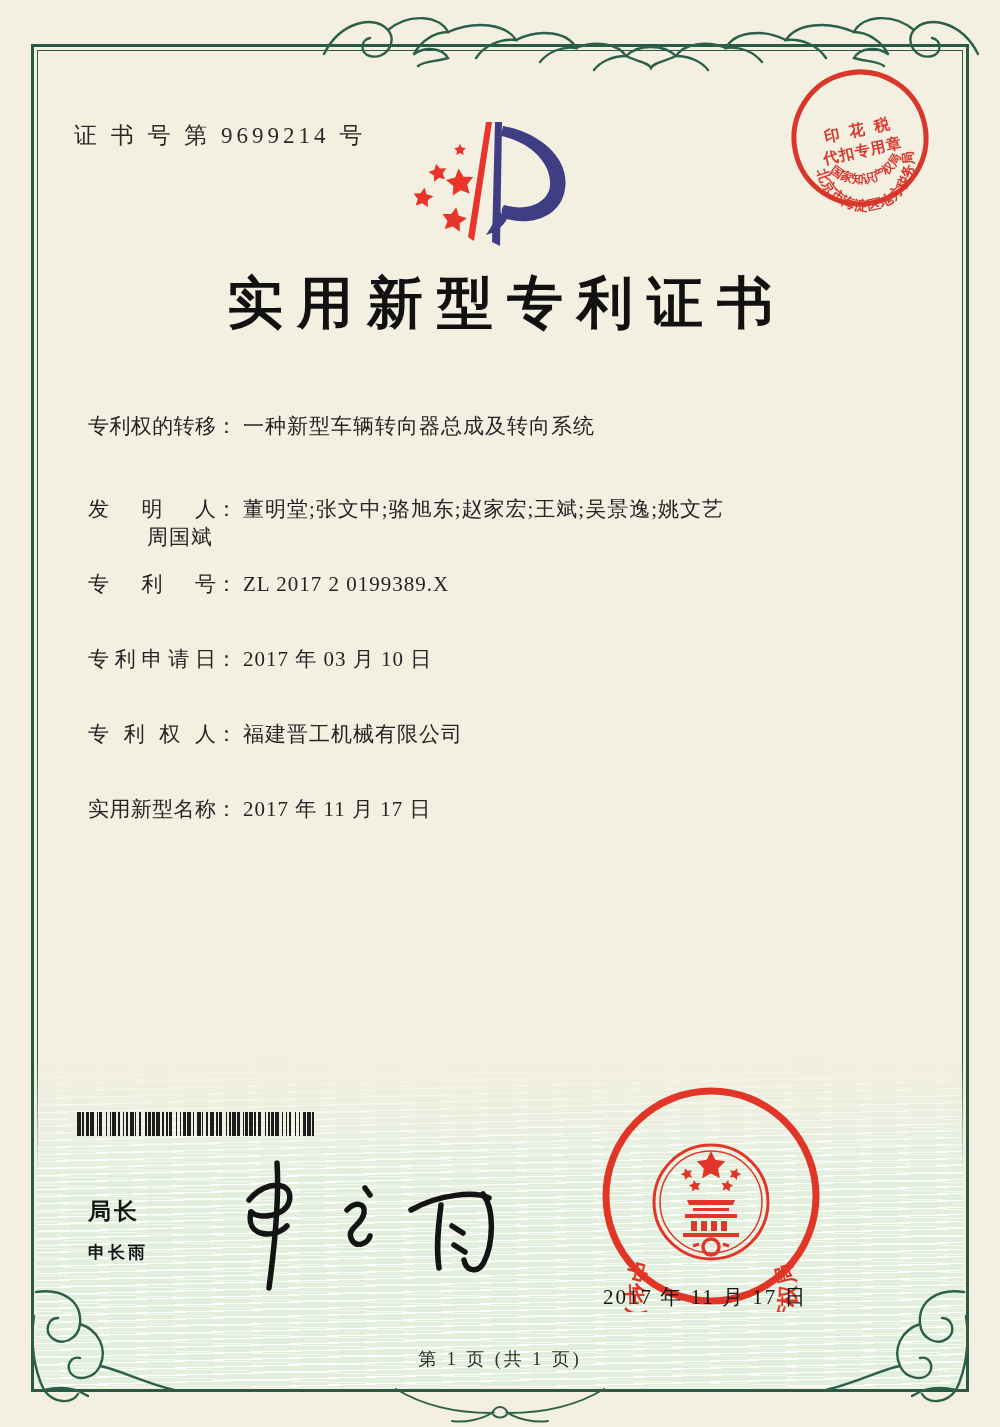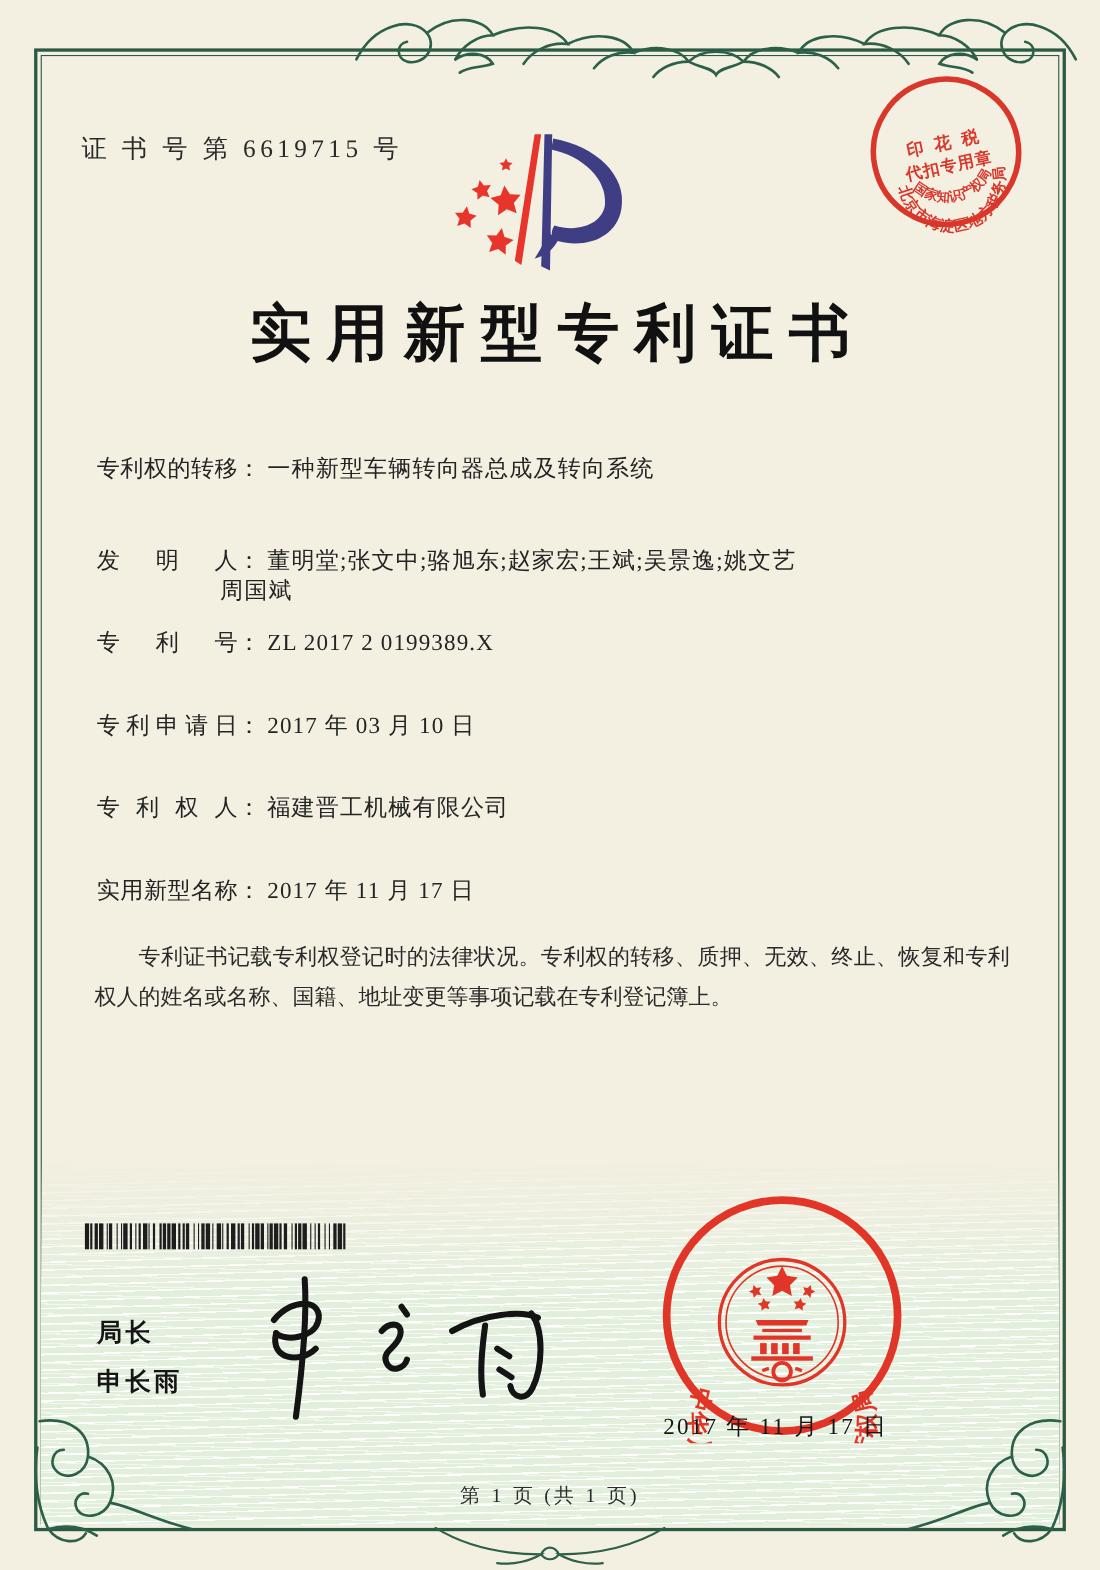--- a/index.html
+++ b/index.html
@@ -36,35 +36,35 @@
   .title{
     position:absolute;left:0;right:0;top:266px;margin:0;
     text-align:center;font-size:56px;font-weight:700;
     letter-spacing:14px;text-indent:14px;color:#111;
   }
   
   .field{position:absolute;left:88px;font-size:21px;color:#242424;white-space:nowrap;}
   .flabel{display:inline-block;width:128px;text-align:justify;text-align-last:justify;vertical-align:bottom;}
   .fcolon{display:inline-block;margin-right:6px;}
   .fvalue{letter-spacing:1px;}
-  .fvalue2{margin-left:112px;letter-spacing:1px;}
+  .fvalue2{margin-left:59px;letter-spacing:1px;}
   
   .body-text{
     position:absolute;left:86px;top:852px;width:832px;
     font-size:20px;line-height:37px;color:#2a2a2a;
   }
   .body-text p{margin:0;text-indent:2em;text-align:justify;}
   
   .barcode{
     position:absolute;left:77px;top:1112px;width:288px;height:24px;
     font-size:0;white-space:nowrap;overflow:hidden;
   }
   
   .director-title{position:absolute;left:88px;top:1196px;font-family:"Liberation Sans","DejaVu Sans",sans-serif;font-weight:700;font-size:23px;letter-spacing:3px;color:#151515;}
-  .director-name{position:absolute;left:88px;top:1241px;font-family:Liberation Sans, sans-serif;font-weight:700;font-size:23px;letter-spacing:3px;color:#151515;}
+  .director-name{position:absolute;left:88px;top:1241px;font-family:Liberation Sans, sans-serif;font-weight:700;font-size:17px;letter-spacing:3px;color:#151515;}
   .signature{position:absolute;left:215px;top:1148px;}
   
   .tax-stamp{position:absolute;left:760px;top:38px;opacity:.92;}
   .big-seal{position:absolute;left:595px;top:1080px;opacity:.95;}
   .seal-date{
     position:absolute;left:603px;top:1283px;width:200px;
     font-size:21px;letter-spacing:2px;color:#161616;white-space:nowrap;
   }
   
   .footer{
@@ -121,21 +121,21 @@
 </svg>
 
 <svg class="abs" style="left:392px;top:1383px;" width="216" height="44" viewBox="0 0 216 44">
   <g class="orn" style="stroke-width:2;">
     <path d="M4,6 C30,22 60,30 100,30 C90,36 74,40 60,38"></path>
     <path d="M212,6 C186,22 156,30 116,30 C126,36 142,40 156,38"></path>
     <path d="M100,30 C104,22 112,22 116,30 C112,36 104,36 100,30"></path>
   </g>
 </svg>
 
-<div class="cert-no">证 书 号 第 6619715 号</div>
+<div class="cert-no">证 书 号 第 9699214 号</div>
 
 <svg class="abs" style="left:390px;top:100px;" width="220" height="180" viewBox="0 0 220 180">
   <g fill="#e8352b">
     <polygon transform="translate(70,50) scale(0.62)" points="0,-10 2.9,-4.1 9.5,-3.1 4.8,1.6 5.9,8.1 0,5 -5.9,8.1 -4.8,1.6 -9.5,-3.1 -2.9,-4.1"></polygon>
     <polygon transform="translate(48,73) scale(0.95) rotate(-12)" points="0,-10 2.9,-4.1 9.5,-3.1 4.8,1.6 5.9,8.1 0,5 -5.9,8.1 -4.8,1.6 -9.5,-3.1 -2.9,-4.1"></polygon>
     <polygon transform="translate(33,98) scale(1.05) rotate(8)" points="0,-10 2.9,-4.1 9.5,-3.1 4.8,1.6 5.9,8.1 0,5 -5.9,8.1 -4.8,1.6 -9.5,-3.1 -2.9,-4.1"></polygon>
     <polygon transform="translate(70,83) scale(1.45) rotate(-6)" points="0,-10 2.9,-4.1 9.5,-3.1 4.8,1.6 5.9,8.1 0,5 -5.9,8.1 -4.8,1.6 -9.5,-3.1 -2.9,-4.1"></polygon>
     <polygon transform="translate(64,120) scale(1.3) rotate(10)" points="0,-10 2.9,-4.1 9.5,-3.1 4.8,1.6 5.9,8.1 0,5 -5.9,8.1 -4.8,1.6 -9.5,-3.1 -2.9,-4.1"></polygon>
   </g>
   <g>
@@ -180,21 +180,20 @@
   <span class="flabel">专利申请日</span><span class="fcolon">：</span><span class="fvalue">2017 年 03 月 10 日</span>
 </div>
 <div class="field" style="top:720px;font-family:Liberation Mono, monospace;">
   <span class="flabel">专利权人</span><span class="fcolon">：</span><span class="fvalue">福建晋工机械有限公司</span>
 </div>
 <div class="field" style="top:795px;">
   <span class="flabel">实用新型名称</span><span class="fcolon">：</span><span class="fvalue">2017 年 11 月 17 日</span>
 </div>
 
 <div class="body-text">
-  <p>专利证书记载专利权登记时的法律状况。专利权的转移、质押、无效、终止、恢复和专利权人的姓名或名称、国籍、地址变更等事项记载在专利登记簿上。</p>
 </div>
 
 <div class="barcode"><span style="display:inline-block;height:100%;width:3.96px;background:#1d1d1d"></span><span style="display:inline-block;height:100%;width:1.32px;background:transparent"></span><span style="display:inline-block;height:100%;width:1.32px;background:#1d1d1d"></span><span style="display:inline-block;height:100%;width:2.64px;background:transparent"></span><span style="display:inline-block;height:100%;width:2.64px;background:#1d1d1d"></span><span style="display:inline-block;height:100%;width:1.32px;background:transparent"></span><span style="display:inline-block;height:100%;width:3.96px;background:#1d1d1d"></span><span style="display:inline-block;height:100%;width:2.64px;background:transparent"></span><span style="display:inline-block;height:100%;width:1.32px;background:#1d1d1d"></span><span style="display:inline-block;height:100%;width:1.32px;background:transparent"></span><span style="display:inline-block;height:100%;width:2.64px;background:#1d1d1d"></span><span style="display:inline-block;height:100%;width:3.96px;background:transparent"></span><span style="display:inline-block;height:100%;width:1.32px;background:#1d1d1d"></span><span style="display:inline-block;height:100%;width:2.64px;background:transparent"></span><span style="display:inline-block;height:100%;width:1.32px;background:#1d1d1d"></span><span style="display:inline-block;height:100%;width:1.32px;background:transparent"></span><span style="display:inline-block;height:100%;width:3.96px;background:#1d1d1d"></span><span style="display:inline-block;height:100%;width:1.32px;background:transparent"></span><span style="display:inline-block;height:100%;width:2.64px;background:#1d1d1d"></span><span style="display:inline-block;height:100%;width:2.64px;background:transparent"></span><span style="display:inline-block;height:100%;width:1.32px;background:#1d1d1d"></span><span style="display:inline-block;height:100%;width:1.32px;background:transparent"></span><span style="display:inline-block;height:100%;width:2.64px;background:#1d1d1d"></span><span style="display:inline-block;height:100%;width:1.32px;background:transparent"></span><span style="display:inline-block;height:100%;width:3.96px;background:#1d1d1d"></span><span style="display:inline-block;height:100%;width:1.32px;background:transparent"></span><span style="display:inline-block;height:100%;width:1.32px;background:#1d1d1d"></span><span style="display:inline-block;height:100%;width:2.64px;background:transparent"></span><span style="display:inline-block;height:100%;width:2.64px;background:#1d1d1d"></span><span style="display:inline-block;height:100%;width:3.96px;background:transparent"></span><span style="display:inline-block;height:100%;width:1.32px;background:#1d1d1d"></span><span style="display:inline-block;height:100%;width:1.32px;background:transparent"></span><span style="display:inline-block;height:100%;width:2.64px;background:#1d1d1d"></span><span style="display:inline-block;height:100%;width:1.32px;background:transparent"></span><span style="display:inline-block;height:100%;width:2.64px;background:#1d1d1d"></span><span style="display:inline-block;height:100%;width:1.32px;background:transparent"></span><span style="display:inline-block;height:100%;width:3.96px;background:#1d1d1d"></span><span style="display:inline-block;height:100%;width:2.64px;background:transparent"></span><span style="display:inline-block;height:100%;width:1.32px;background:#1d1d1d"></span><span style="display:inline-block;height:100%;width:2.64px;background:transparent"></span><span style="display:inline-block;height:100%;width:1.32px;background:#1d1d1d"></span><span style="display:inline-block;height:100%;width:1.32px;background:transparent"></span><span style="display:inline-block;height:100%;width:2.64px;background:#1d1d1d"></span><span style="display:inline-block;height:100%;width:3.96px;background:transparent"></span><span style="display:inline-block;height:100%;width:1.32px;background:#1d1d1d"></span><span style="display:inline-block;height:100%;width:2.64px;background:transparent"></span><span style="display:inline-block;height:100%;width:1.32px;background:#1d1d1d"></span><span style="display:inline-block;height:100%;width:2.64px;background:transparent"></span><span style="display:inline-block;height:100%;width:2.64px;background:#1d1d1d"></span><span style="display:inline-block;height:100%;width:1.32px;background:transparent"></span><span style="display:inline-block;height:100%;width:3.96px;background:#1d1d1d"></span><span style="display:inline-block;height:100%;width:1.32px;background:transparent"></span><span style="display:inline-block;height:100%;width:1.32px;background:#1d1d1d"></span><span style="display:inline-block;height:100%;width:2.64px;background:transparent"></span><span style="display:inline-block;height:100%;width:3.96px;background:#1d1d1d"></span><span style="display:inline-block;height:100%;width:1.32px;background:transparent"></span><span style="display:inline-block;height:100%;width:1.32px;background:#1d1d1d"></span><span style="display:inline-block;height:100%;width:2.64px;background:transparent"></span><span style="display:inline-block;height:100%;width:2.64px;background:#1d1d1d"></span><span style="display:inline-block;height:100%;width:1.32px;background:transparent"></span><span style="display:inline-block;height:100%;width:3.96px;background:#1d1d1d"></span><span style="display:inline-block;height:100%;width:2.64px;background:transparent"></span><span style="display:inline-block;height:100%;width:1.32px;background:#1d1d1d"></span><span style="display:inline-block;height:100%;width:1.32px;background:transparent"></span><span style="display:inline-block;height:100%;width:2.64px;background:#1d1d1d"></span><span style="display:inline-block;height:100%;width:3.96px;background:transparent"></span><span style="display:inline-block;height:100%;width:1.32px;background:#1d1d1d"></span><span style="display:inline-block;height:100%;width:2.64px;background:transparent"></span><span style="display:inline-block;height:100%;width:1.32px;background:#1d1d1d"></span><span style="display:inline-block;height:100%;width:1.32px;background:transparent"></span><span style="display:inline-block;height:100%;width:3.96px;background:#1d1d1d"></span><span style="display:inline-block;height:100%;width:1.32px;background:transparent"></span><span style="display:inline-block;height:100%;width:2.64px;background:#1d1d1d"></span><span style="display:inline-block;height:100%;width:2.64px;background:transparent"></span><span style="display:inline-block;height:100%;width:1.32px;background:#1d1d1d"></span><span style="display:inline-block;height:100%;width:1.32px;background:transparent"></span><span style="display:inline-block;height:100%;width:2.64px;background:#1d1d1d"></span><span style="display:inline-block;height:100%;width:1.32px;background:transparent"></span><span style="display:inline-block;height:100%;width:3.96px;background:#1d1d1d"></span><span style="display:inline-block;height:100%;width:1.32px;background:transparent"></span><span style="display:inline-block;height:100%;width:1.32px;background:#1d1d1d"></span><span style="display:inline-block;height:100%;width:2.64px;background:transparent"></span><span style="display:inline-block;height:100%;width:2.64px;background:#1d1d1d"></span><span style="display:inline-block;height:100%;width:3.96px;background:transparent"></span><span style="display:inline-block;height:100%;width:1.32px;background:#1d1d1d"></span><span style="display:inline-block;height:100%;width:1.32px;background:transparent"></span><span style="display:inline-block;height:100%;width:2.64px;background:#1d1d1d"></span><span style="display:inline-block;height:100%;width:1.32px;background:transparent"></span><span style="display:inline-block;height:100%;width:2.64px;background:#1d1d1d"></span><span style="display:inline-block;height:100%;width:1.32px;background:transparent"></span><span style="display:inline-block;height:100%;width:3.96px;background:#1d1d1d"></span><span style="display:inline-block;height:100%;width:2.64px;background:transparent"></span><span style="display:inline-block;height:100%;width:1.32px;background:#1d1d1d"></span><span style="display:inline-block;height:100%;width:2.64px;background:transparent"></span><span style="display:inline-block;height:100%;width:1.32px;background:#1d1d1d"></span><span style="display:inline-block;height:100%;width:1.32px;background:transparent"></span><span style="display:inline-block;height:100%;width:2.64px;background:#1d1d1d"></span><span style="display:inline-block;height:100%;width:3.96px;background:transparent"></span><span style="display:inline-block;height:100%;width:1.32px;background:#1d1d1d"></span><span style="display:inline-block;height:100%;width:2.64px;background:transparent"></span><span style="display:inline-block;height:100%;width:1.32px;background:#1d1d1d"></span><span style="display:inline-block;height:100%;width:2.64px;background:transparent"></span><span style="display:inline-block;height:100%;width:2.64px;background:#1d1d1d"></span><span style="display:inline-block;height:100%;width:1.32px;background:transparent"></span><span style="display:inline-block;height:100%;width:3.96px;background:#1d1d1d"></span><span style="display:inline-block;height:100%;width:1.32px;background:transparent"></span><span style="display:inline-block;height:100%;width:1.32px;background:#1d1d1d"></span><span style="display:inline-block;height:100%;width:2.64px;background:transparent"></span></div>
 
 <div class="director-title">局长</div>
 <div class="director-name">申长雨</div>
 
 <svg class="signature" width="300" height="155" viewBox="0 0 300 155">
   <g fill="none" stroke="#141414" stroke-width="5.5" stroke-linecap="round" stroke-linejoin="round">
     <path d="M62,15 C64,45 60,95 54,140"></path>

